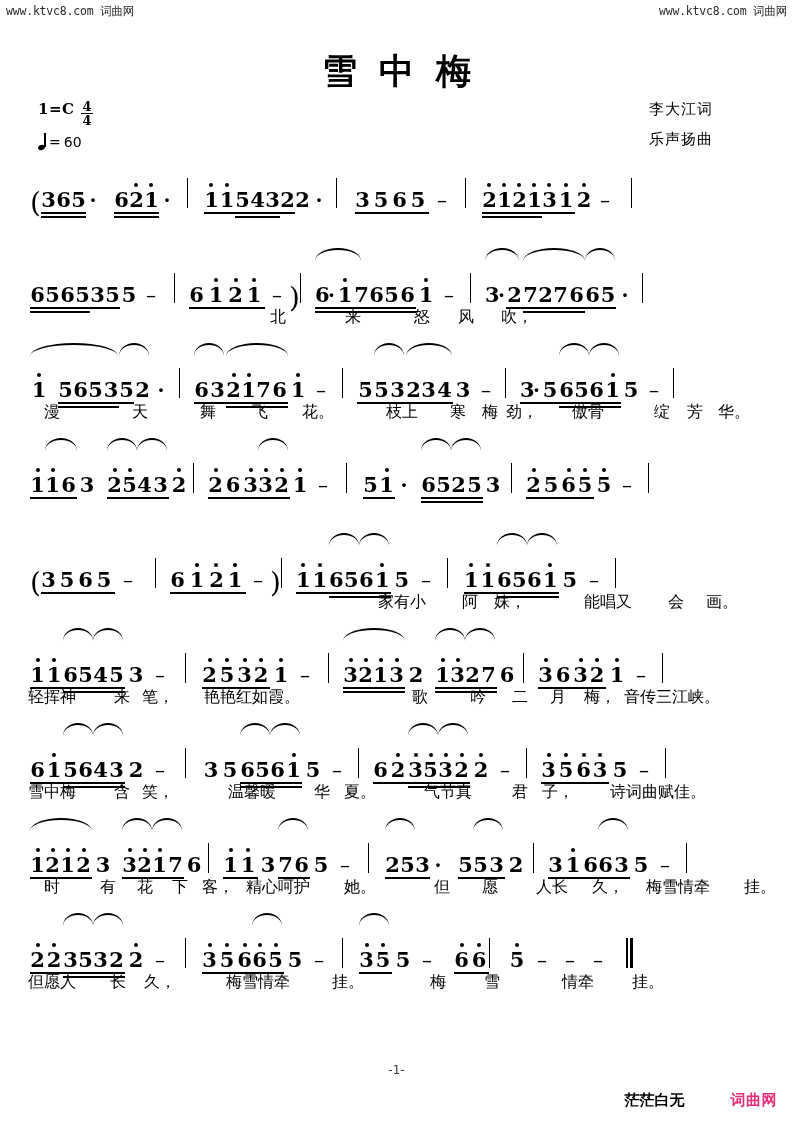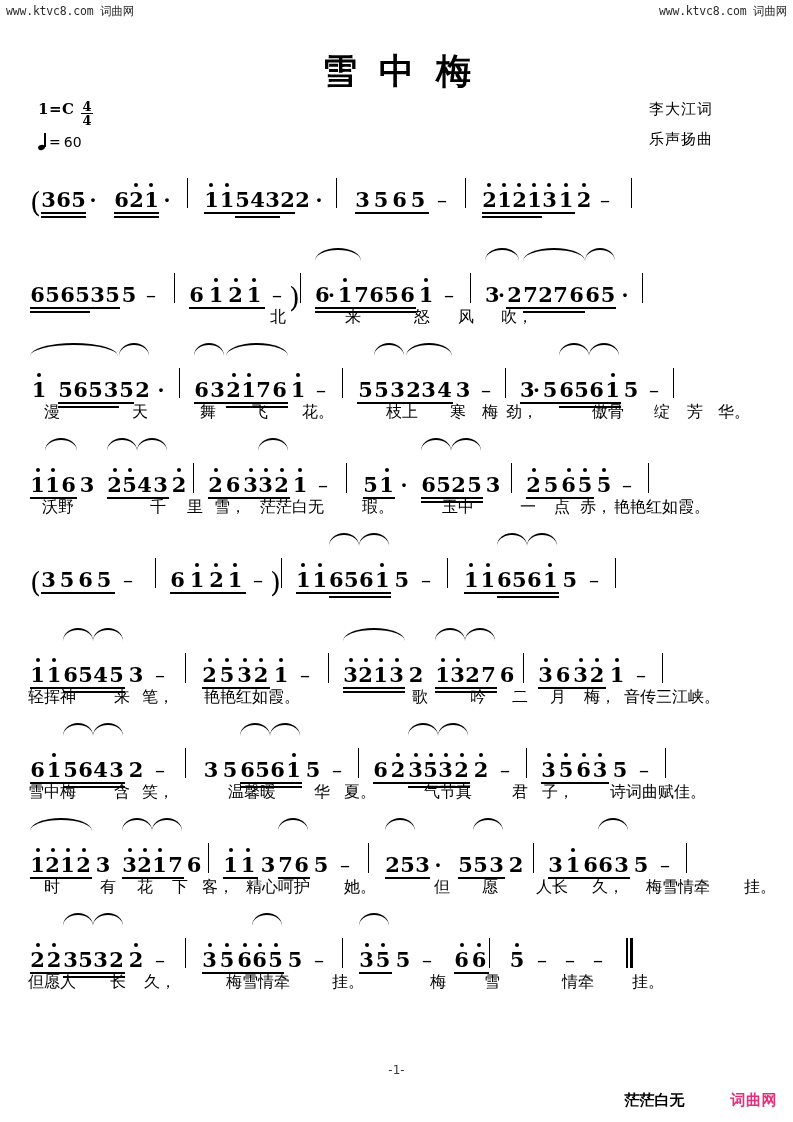--- a/index.html
+++ b/index.html
@@ -503,21 +503,21 @@
       <div class="lyr-row">
         <span class="ly" style="left: 22px;">漫</span>
         <span class="ly" style="left: 110px;">天</span>
         <span class="ly" style="left: 178px;">舞</span>
         <span class="ly" style="left: 230px;">飞</span>
         <span class="ly" style="left: 288px;">花。</span>
         <span class="ly" style="left: 372px;">枝上</span>
         <span class="ly" style="left: 428px;">寒</span>
         <span class="ly" style="left: 460px;">梅</span>
         <span class="ly" style="left: 492px;">劲，</span>
-        <span class="ly" style="left: 578px;">傲骨</span>
+        <span class="ly" style="left: 558px;">傲骨</span>
         <span class="ly" style="left: 632px;">绽</span>
         <span class="ly" style="left: 665px;">芳</span>
         <span class="ly" style="left: 704px;">华。</span>
       </div>
     </div>
     <div class="system">
       <div class="notes-row">
         <span class="n" style="width: 15px;">1<i class="oct-hi"></i></span>
         <span class="n" style="width: 15px;">1<i class="oct-hi"></i></span>
         <span class="n" style="width: 17px;">6</span>
@@ -570,33 +570,20 @@
         <i class="beam b2" style="left: 391px; width: 62px;"></i>
         <i class="beam" style="left: 496px; width: 35px;"></i>
         <i class="beam" style="left: 531px; width: 33px;"></i>
         <i class="slur" style="left: 15px; width: 32px;"></i>
         <i class="slur" style="left: 77px; width: 30px;"></i>
         <i class="slur" style="left: 107px; width: 30px;"></i>
         <i class="slur" style="left: 228px; width: 30px;"></i>
         <i class="slur" style="left: 391px; width: 30px;"></i>
         <i class="slur" style="left: 421px; width: 30px;"></i>
       </div>
-      <div class="lyr-row">
-        <span class="ly" style="left: 28px;">沃野</span>
-        <span class="ly" style="left: 128px;">千</span>
-        <span class="ly" style="left: 165px;">里</span>
-        <span class="ly" style="left: 200px;">雪，</span>
-        <span class="ly" style="left: 262px;">茫茫白无</span>
-        <span class="ly" style="left: 348px;">瑕。</span>
-        <span class="ly" style="left: 428px;">玉中</span>
-        <span class="ly" style="left: 498px;">一</span>
-        <span class="ly" style="left: 532px;">点</span>
-        <span class="ly" style="left: 566px;">赤，</span>
-        <span class="ly" style="left: 632px;">艳艳红如霞。</span>
-      </div>
     </div>
     <div class="system">
       <div class="notes-row">
         <span class="paren">(</span>
         <span class="n" style="width: 15px;">3</span>
         <span class="n" style="width: 22px;">5</span>
         <span class="n" style="width: 15px;">6</span>
         <span class="n" style="width: 22px;">5</span>
         <span class="n dash" style="width: 26px;">–</span>
         <span style="display: inline-block; width: 14px;"></span>
@@ -638,20 +625,28 @@
         <i class="beam" style="left: 266px; width: 33px;"></i>
         <i class="beam" style="left: 299px; width: 62px;"></i>
         <i class="beam b2" style="left: 299px; width: 62px;"></i>
         <i class="beam" style="left: 434px; width: 33px;"></i>
         <i class="beam" style="left: 467px; width: 62px;"></i>
         <i class="beam b2" style="left: 467px; width: 62px;"></i>
         <i class="slur" style="left: 299px; width: 30px;"></i>
         <i class="slur" style="left: 329px; width: 30px;"></i>
         <i class="slur" style="left: 467px; width: 30px;"></i>
         <i class="slur" style="left: 497px; width: 30px;"></i>
+      </div>
+      <div class="lyr-row">
+        <span class="ly" style="left: 372px;">家有小</span>
+        <span class="ly" style="left: 440px;">阿</span>
+        <span class="ly" style="left: 480px;">妹，</span>
+        <span class="ly" style="left: 578px;">能唱又</span>
+        <span class="ly" style="left: 646px;">会</span>
+        <span class="ly" style="left: 692px;">画。</span>
       </div>
     </div>
     <div class="system">
       <div class="notes-row">
         <span class="n" style="width: 15px;">1<i class="oct-hi"></i></span>
         <span class="n" style="width: 18px;">1<i class="oct-hi"></i></span>
         <span class="n" style="width: 15px;">6</span>
         <span class="n" style="width: 15px;">5</span>
         <span class="n" style="width: 15px;">4</span>
         <span class="n" style="width: 17px;">5</span>

